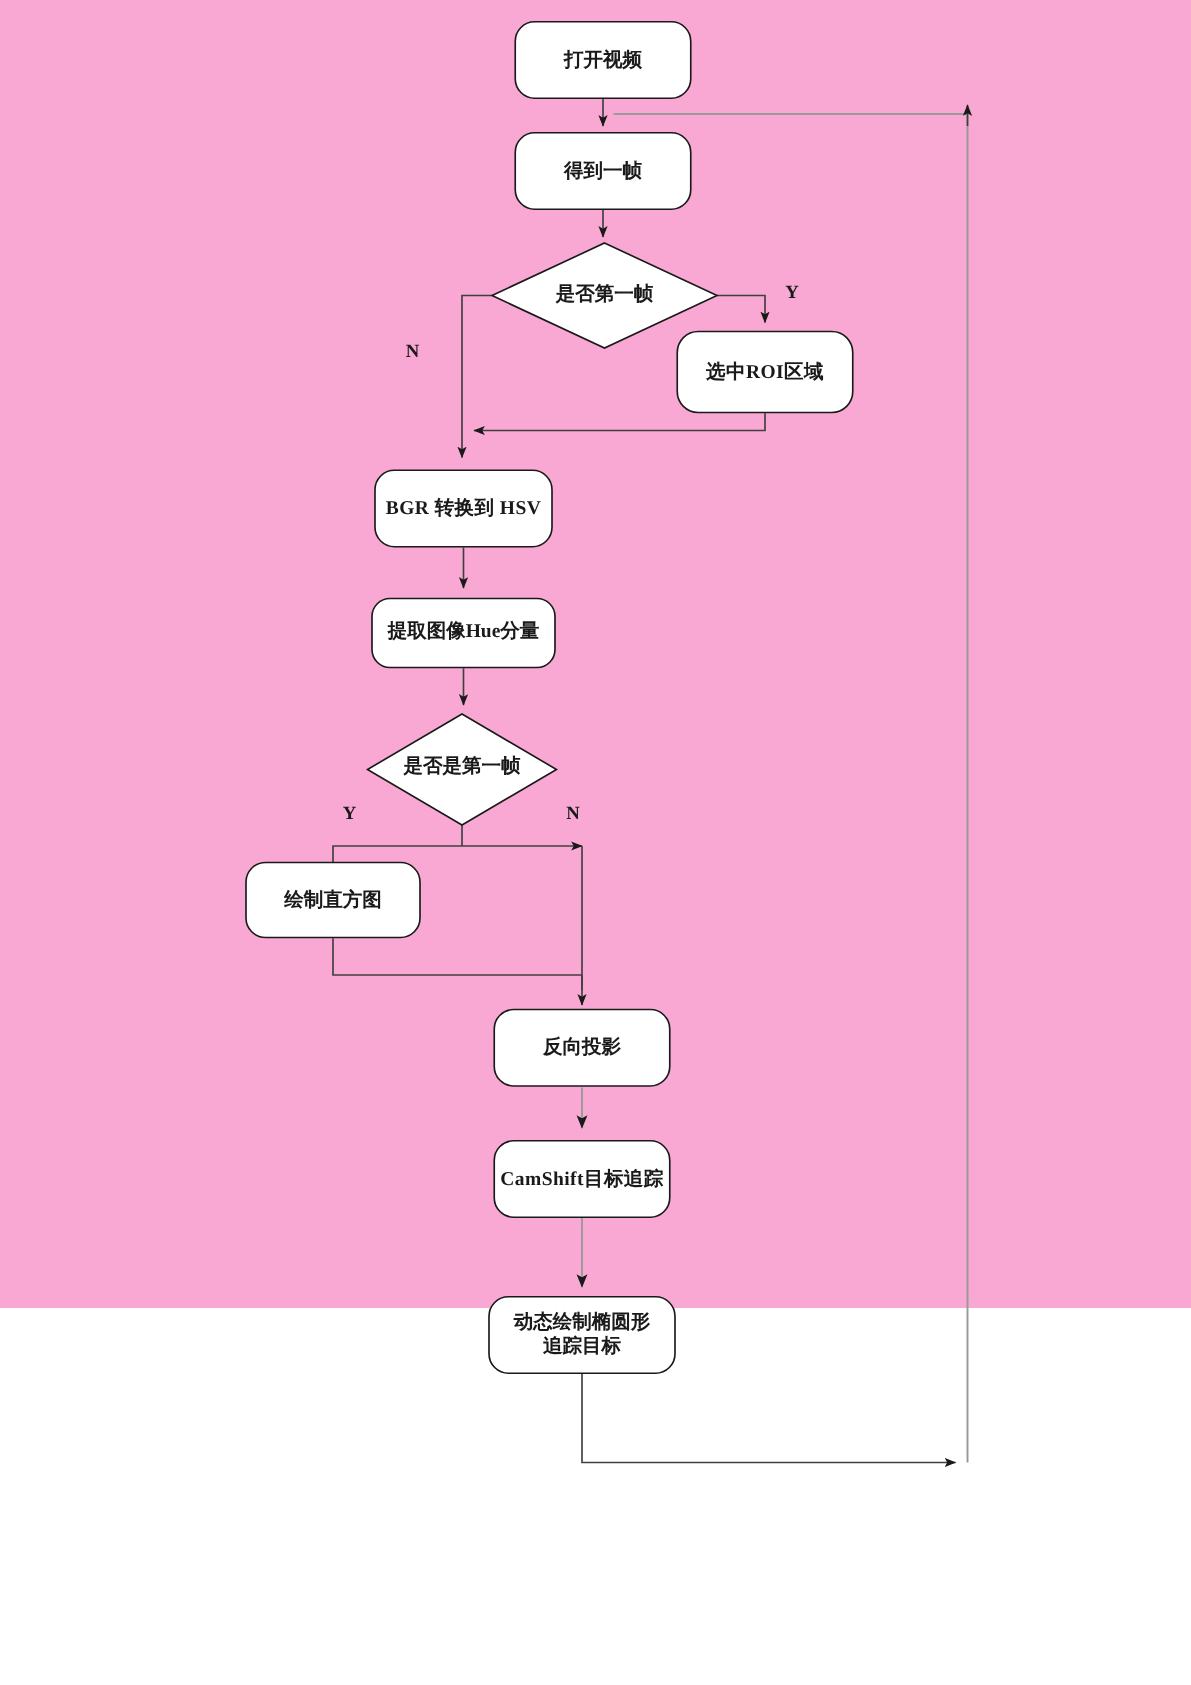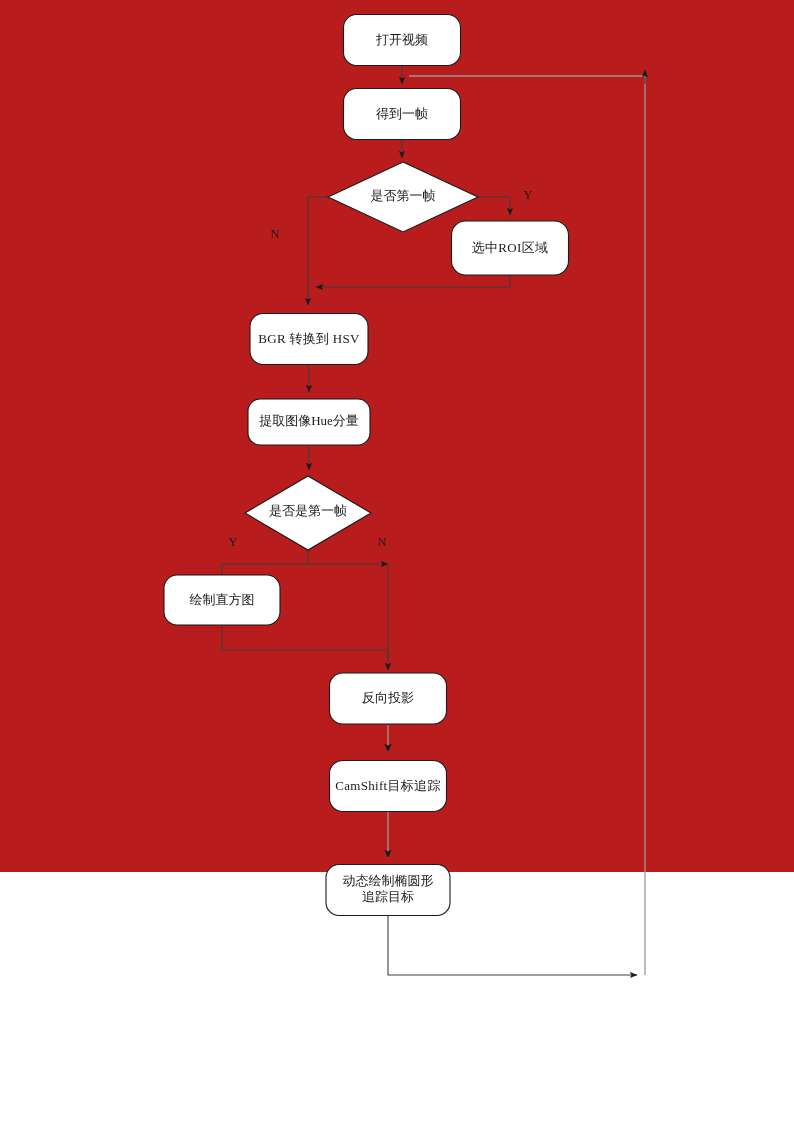--- a/index.html
+++ b/index.html
@@ -11,21 +11,22 @@
   body {
     width: 794px;
     height: 1123px;
     font-family: "Liberation Serif", "DejaVu Serif", serif;
     overflow: hidden;
   }
   #flowchart-root {
     position: relative;
     width: 794px;
     height: 872px;
-    background: #b91c1c;
+    background: #f9a8d4;
+    font-weight: bold;
   }
   svg#flow-svg {
     display: block;
     width: 794px;
     height: 1123px;
   }
   .node-shape {
     fill: #ffffff;
     stroke: #1a1a1a;
     stroke-width: 1.1;

